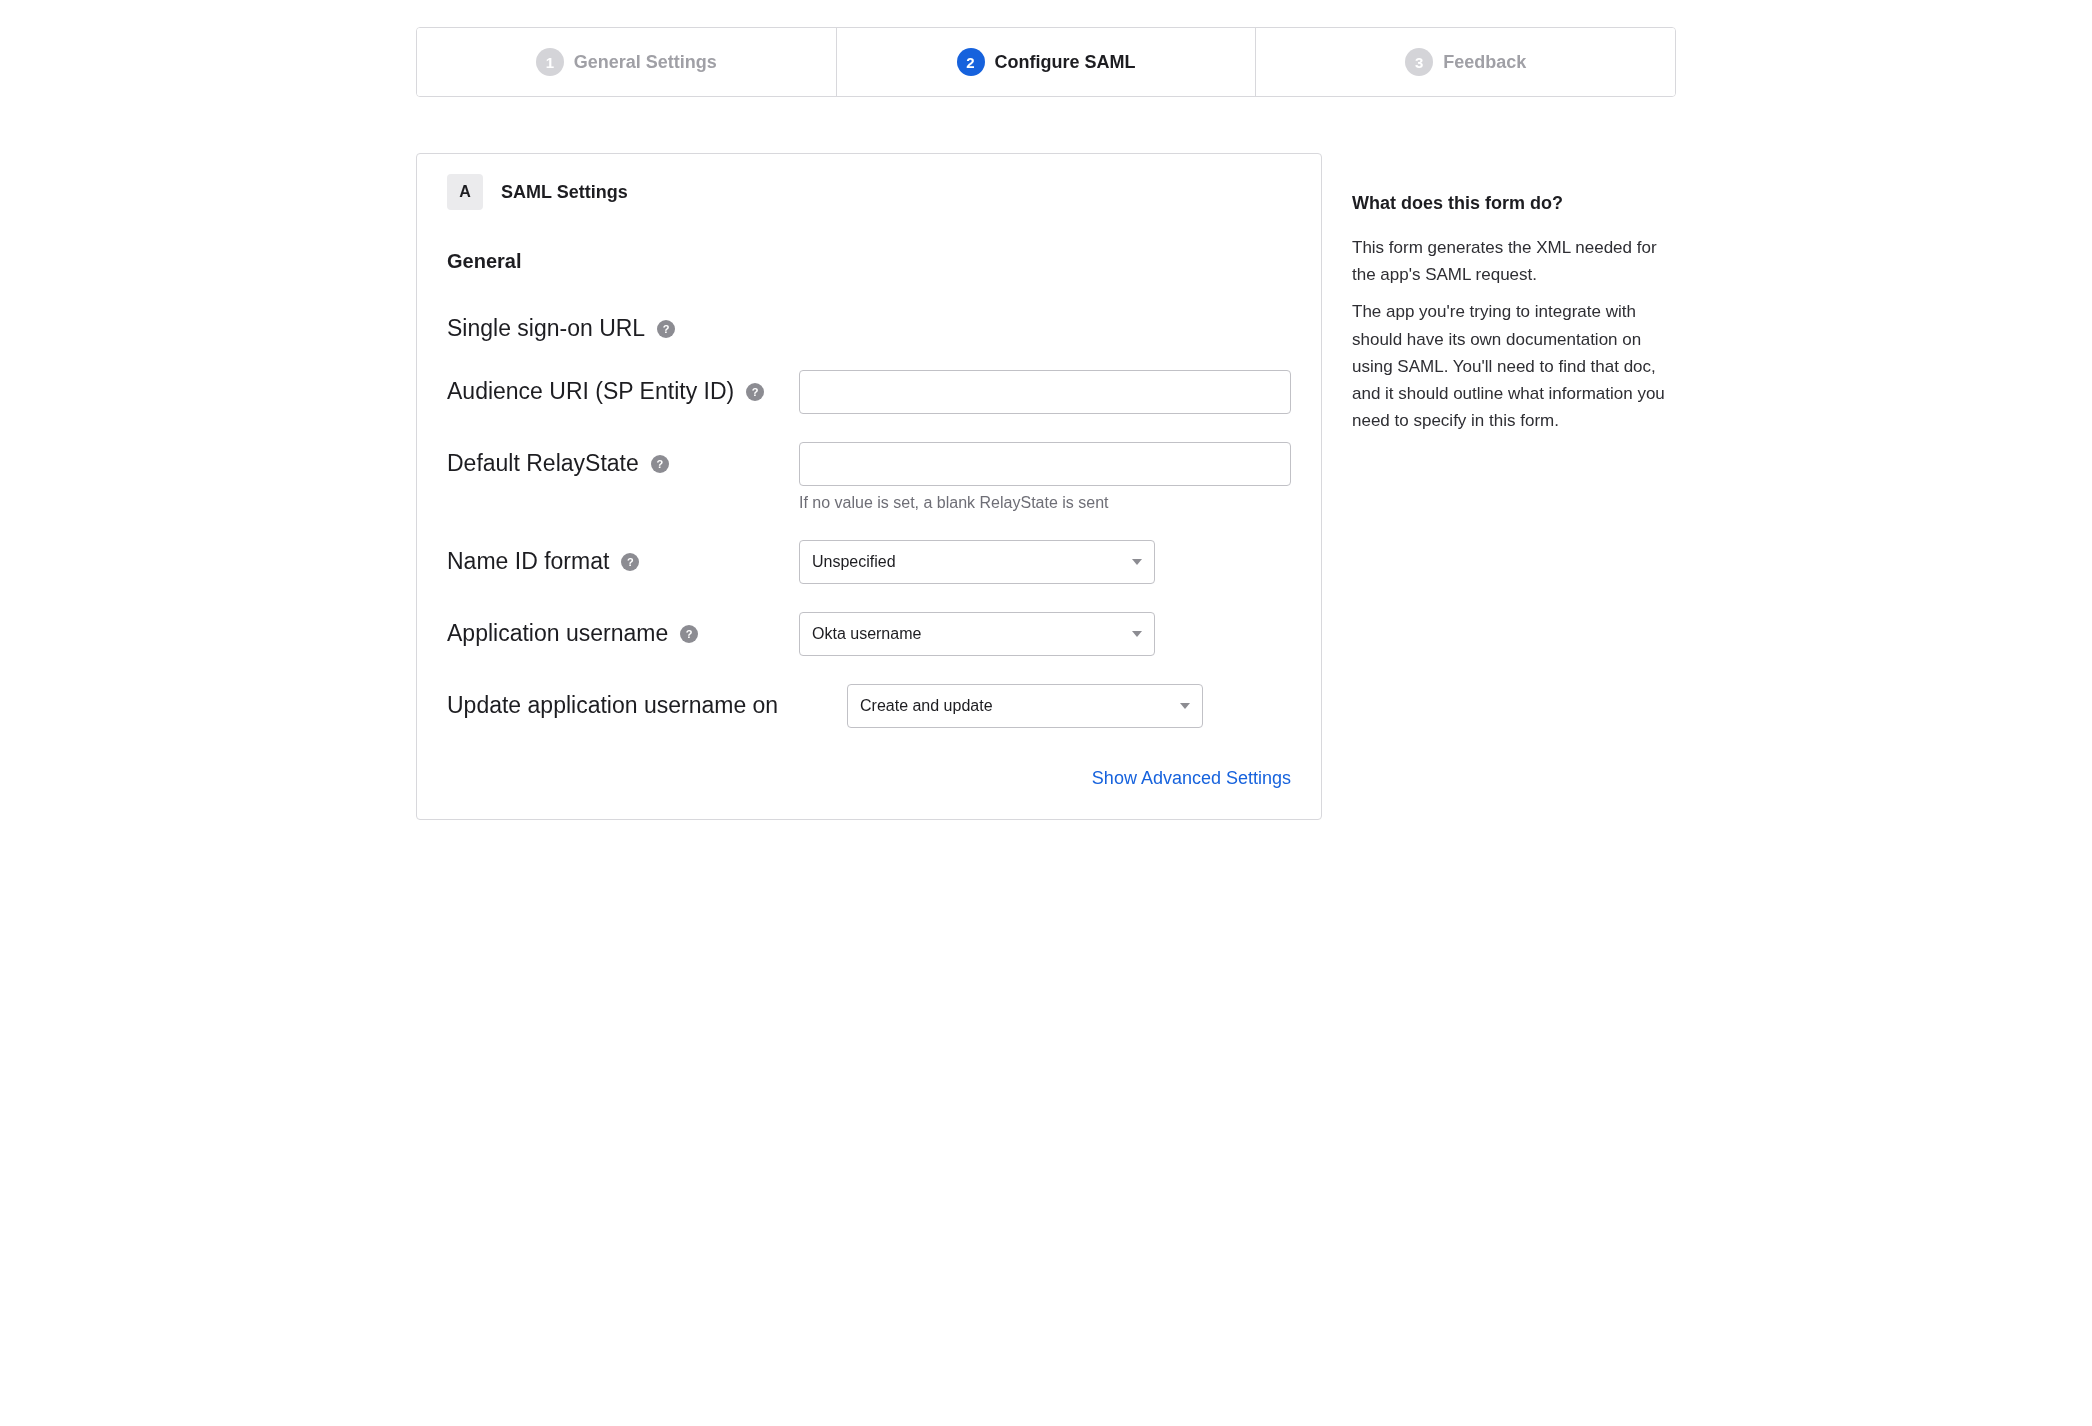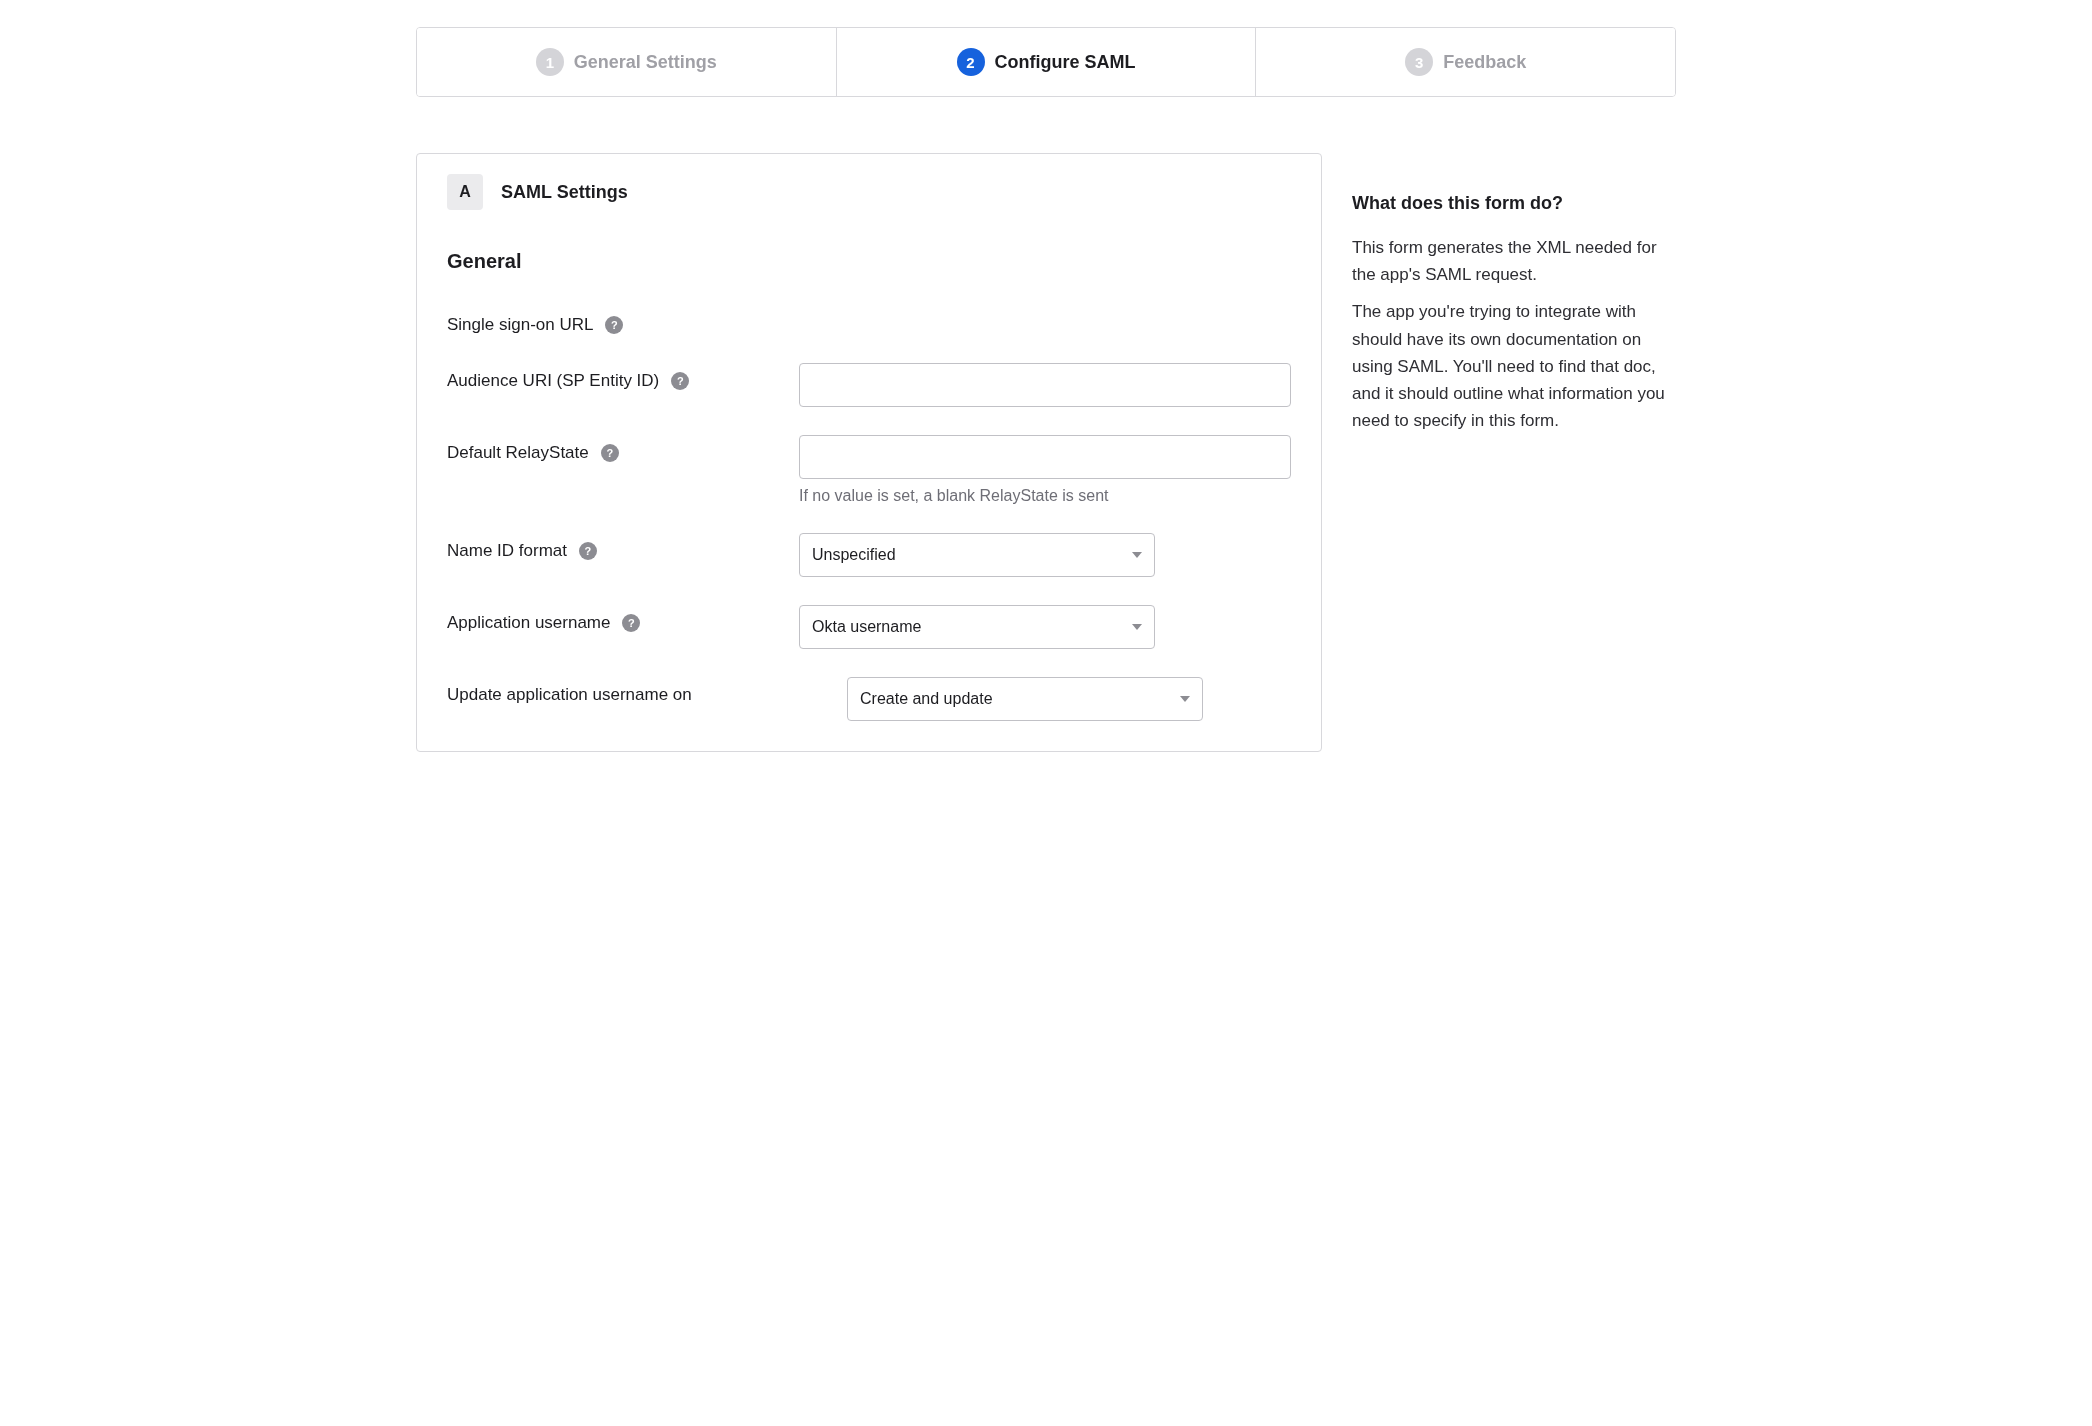--- a/index.html
+++ b/index.html
@@ -70,21 +70,21 @@
       align-items: flex-start;
       margin-bottom: 28px;
     }
     .form-label-col {
       width: 352px;
       display: flex;
       align-items: center;
       gap: 12px;
       padding-top: 8px;
     }
-    .form-label { font-size: 17px; color: #1d1d21; }
+    .form-label { font-size: 23px; color: #1d1d21; }
     .help-icon {
       width: 18px; height: 18px; border-radius: 50%;
       background: #8c8c92; color: #fff;
       font-size: 11px; font-weight: 700;
       display: inline-flex; align-items: center; justify-content: center;
       flex-shrink: 0;
     }
     .form-input-col { flex: 1; max-width: 492px; }
     .text-input, .select-input {
       width: 100%;
@@ -229,20 +229,23 @@
           <span class="form-label">Update application username on</span>
         </div>
         <div class="form-input-col">
           <div class="select-input">
             <span>Create and update</span>
             <span class="select-caret"></span>
           </div>
         </div>
       </div>
 
+      <div class="advanced-link">
+        <a>Show Advanced Settings</a>
+      </div>
     </div>
 
     <div class="aside">
       <h3>What does this form do?</h3>
       <p>This form generates the XML needed for the app's SAML request.</p>
       <p>The app you're trying to integrate with should have its own documentation on using SAML. You'll need to find that doc, and it should outline what information you need to specify in this form.</p>
     </div>
   </div>
 </div>
 

